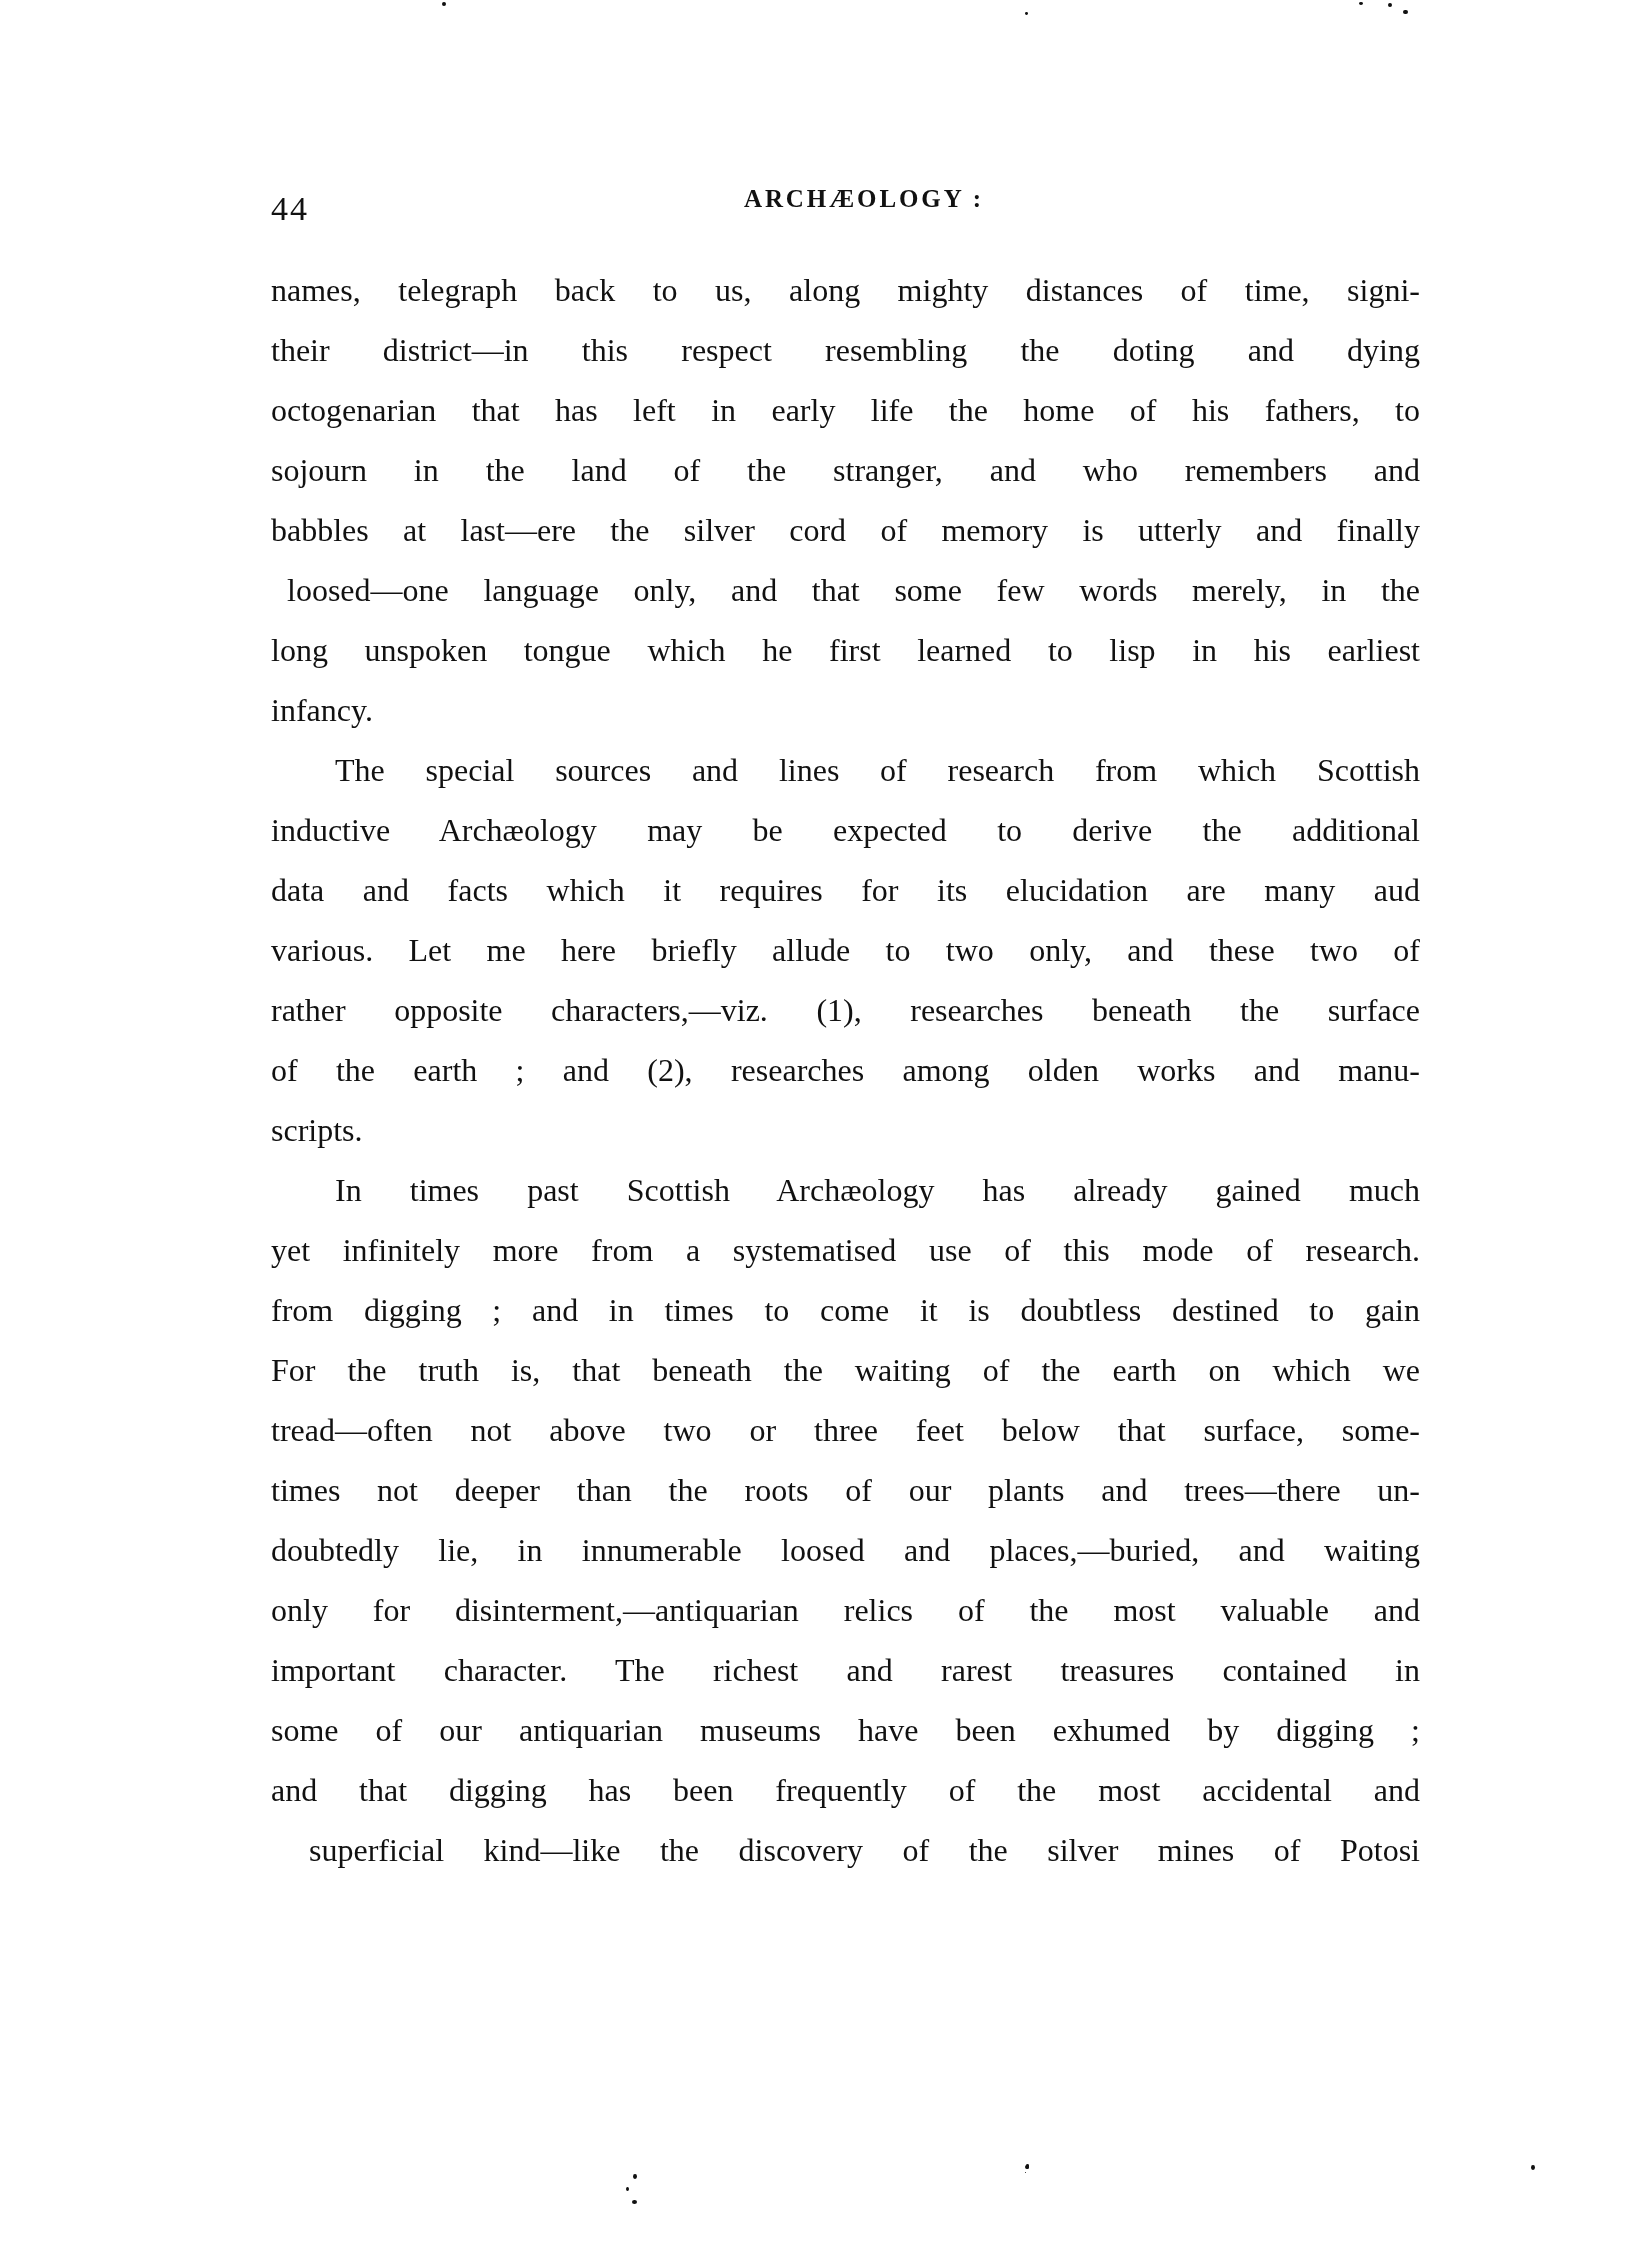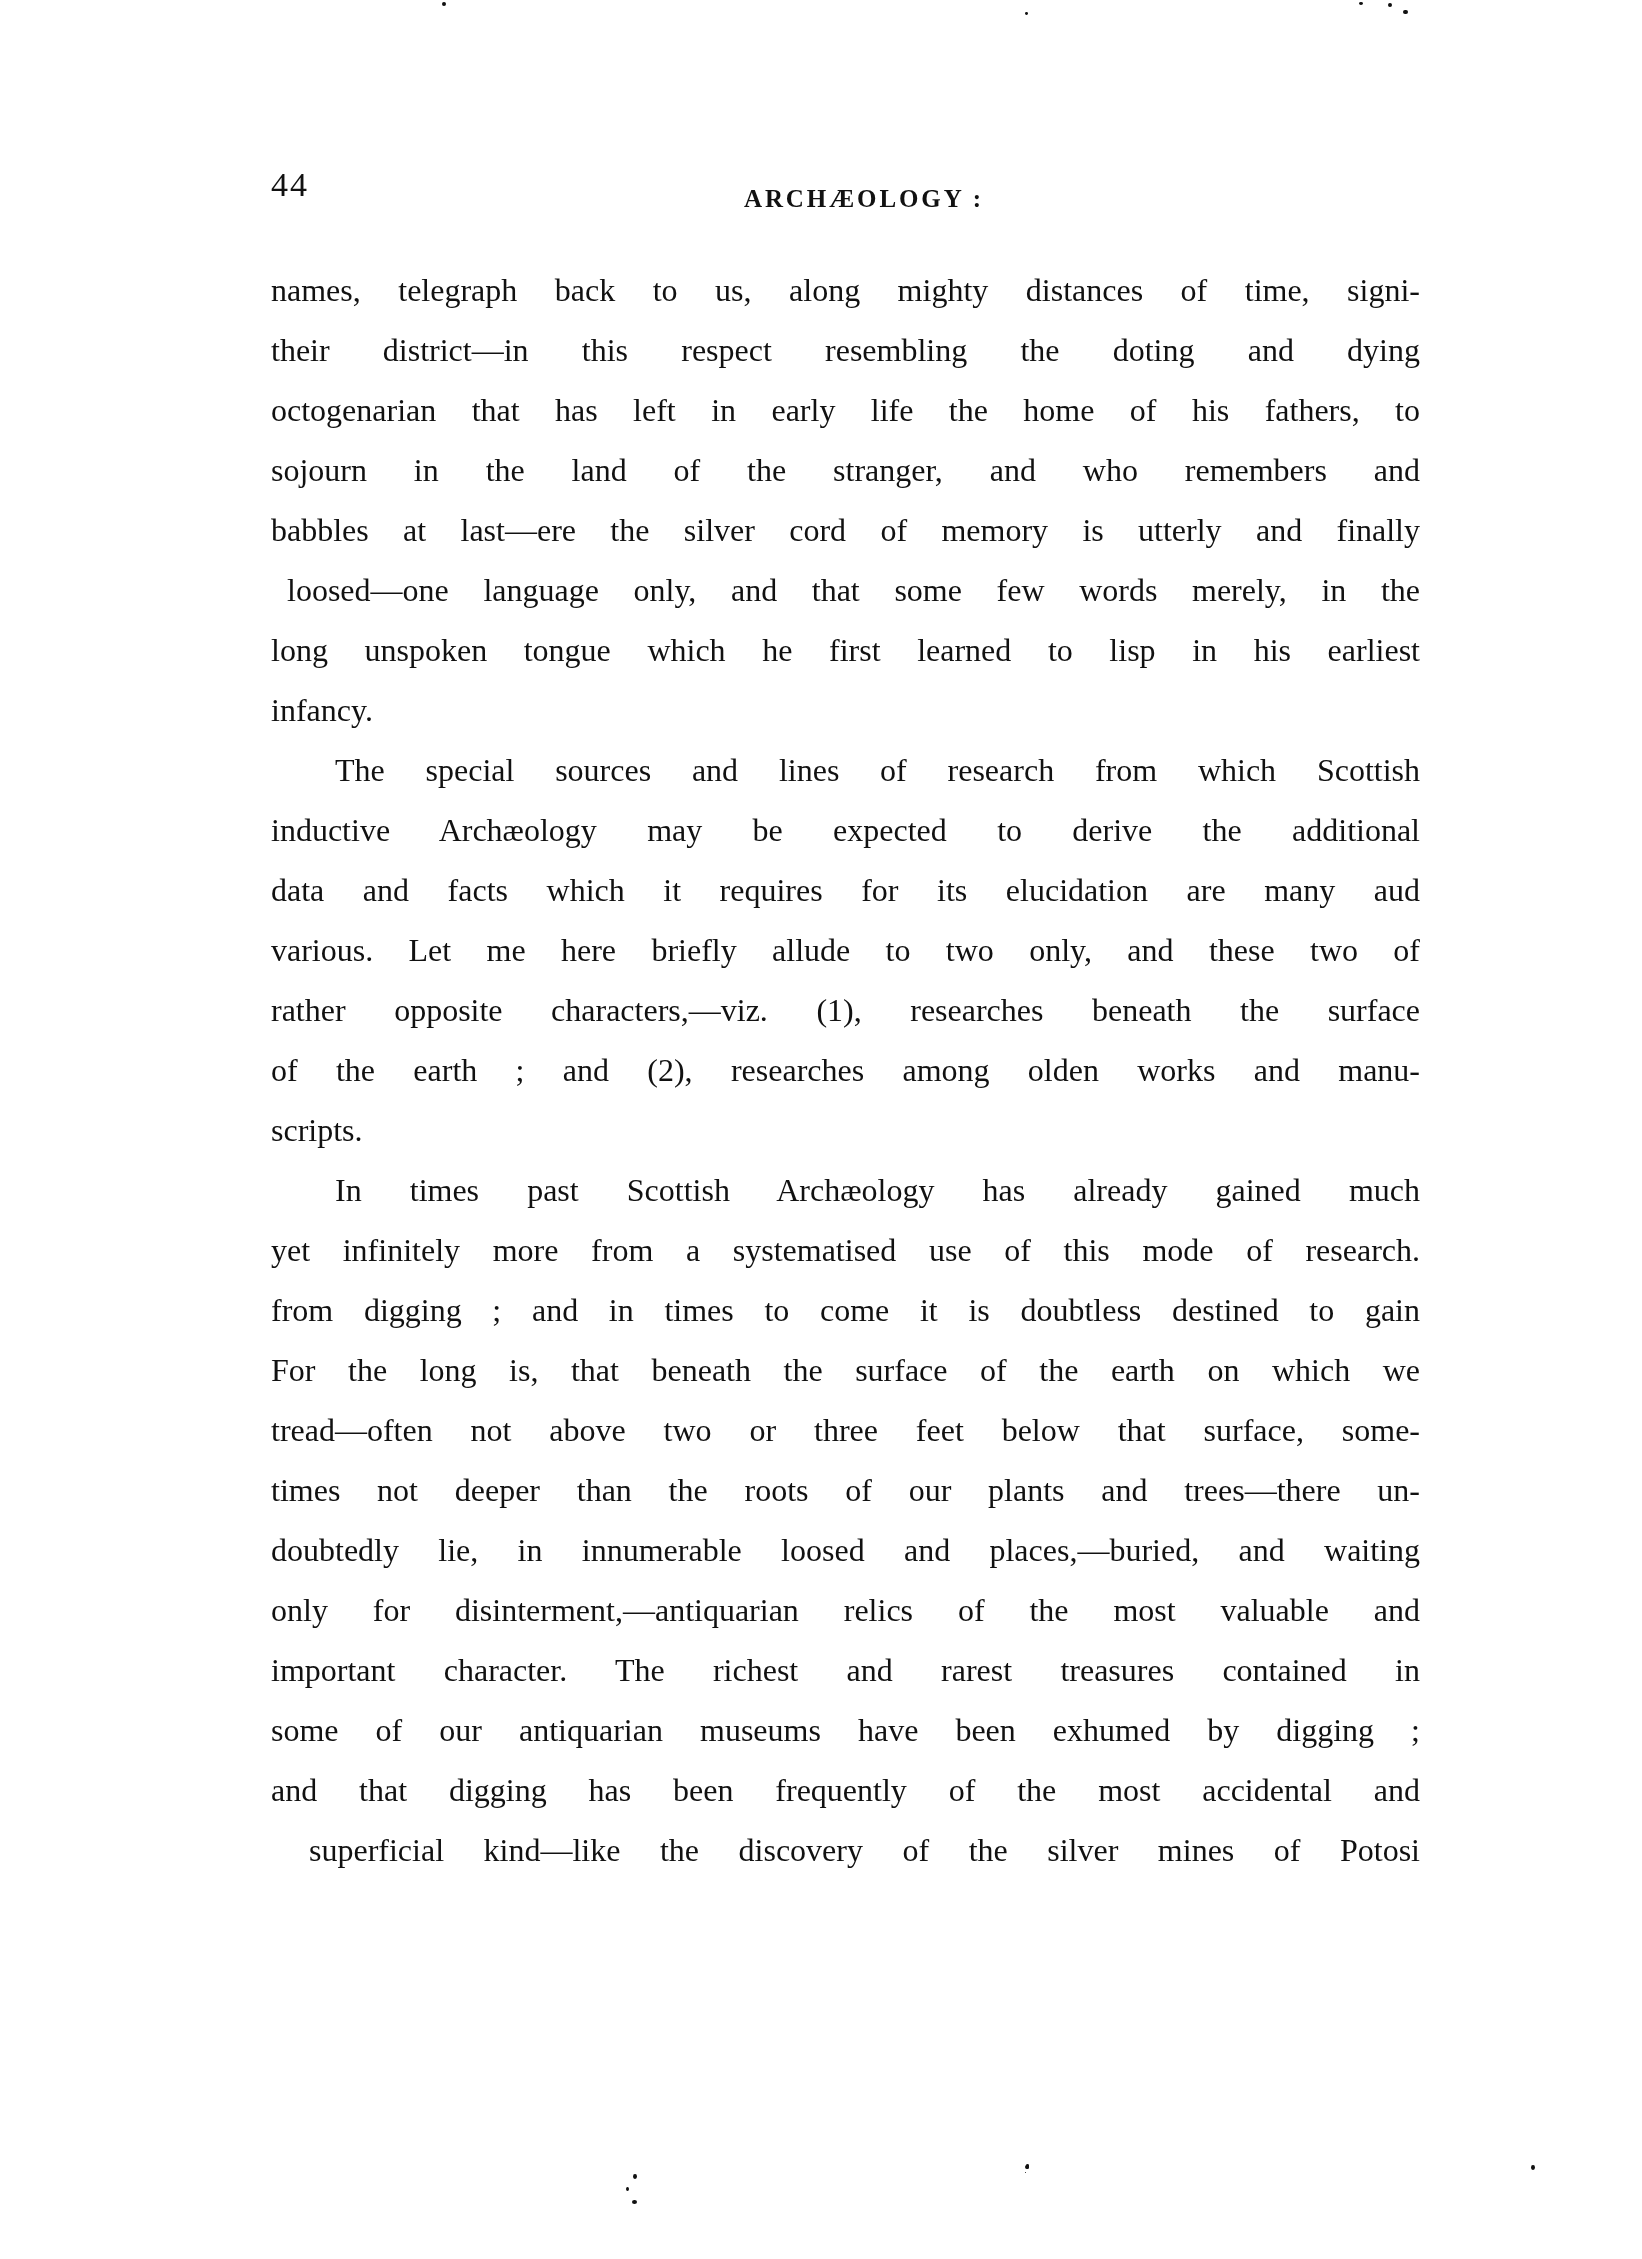--- a/index.html
+++ b/index.html
@@ -11,21 +11,21 @@
     width: 1642px;
     height: 2260px;
     position: relative;
     overflow: hidden;
     font-family: "Liberation Serif", "DejaVu Serif", serif;
     color: #111111;
   }
   .page-number {
     position: absolute;
     left: 271px;
-    top: 164px;
+    top: 188px;
     font-size: 34px;
     line-height: 42px;
     letter-spacing: 1.9px;
   }
   .running-head {
     position: absolute;
     left: 0;
     width: 1642px;
     top: 178px;
     text-align: center;
@@ -87,21 +87,21 @@
       <span class="line" style="white-space: normal;">data and facts which it requires for its elucidation are many aud</span>
       <span class="line" style="white-space: normal;">various. Let me here briefly allude to two only, and these two of</span>
       <span class="line" style="white-space: normal;">rather opposite characters,—viz. (1), researches beneath the surface</span>
       <span class="line" style="white-space: normal;">of the earth ; and (2), researches among olden works and manu-</span>
       <span class="line last" style="white-space: normal;">scripts.</span>
     </div>
     <div>
       <span class="line indent" style="white-space: normal;">In times past Scottish Archæology has already gained much</span>
       <span class="line" style="white-space: normal;">yet infinitely more from a systematised use of this mode of research.</span>
       <span class="line" style="white-space: normal;">from digging ; and in times to come it is doubtless destined to gain</span>
-      <span class="line" style="white-space: normal;">For the long is, that beneath the surface of the earth on which we</span>
+      <span class="line" style="white-space: normal;">For the truth is, that beneath the waiting of the earth on which we</span>
       <span class="line" style="white-space: normal;">tread—often not above two or three feet below that surface, some-</span>
       <span class="line" style="white-space: normal;">times not deeper than the roots of our plants and trees—there un-</span>
       <span class="line" style="white-space: normal;">doubtedly lie, in innumerable loosed and places,—buried, and waiting</span>
       <span class="line" style="white-space: normal;">only for disinterment,—antiquarian relics of the most valuable and</span>
       <span class="line" style="white-space: normal;">important character. The richest and rarest treasures contained in</span>
       <span class="line" style="white-space: normal;">some of our antiquarian museums have been exhumed by digging ;</span>
       <span class="line" style="white-space: normal;">and that digging has been frequently of the most accidental and</span>
       <span class="line" style="white-space: normal; margin-left: 38px;">superficial kind—like the discovery of the silver mines of Potosi</span>
     </div>
   </div>

